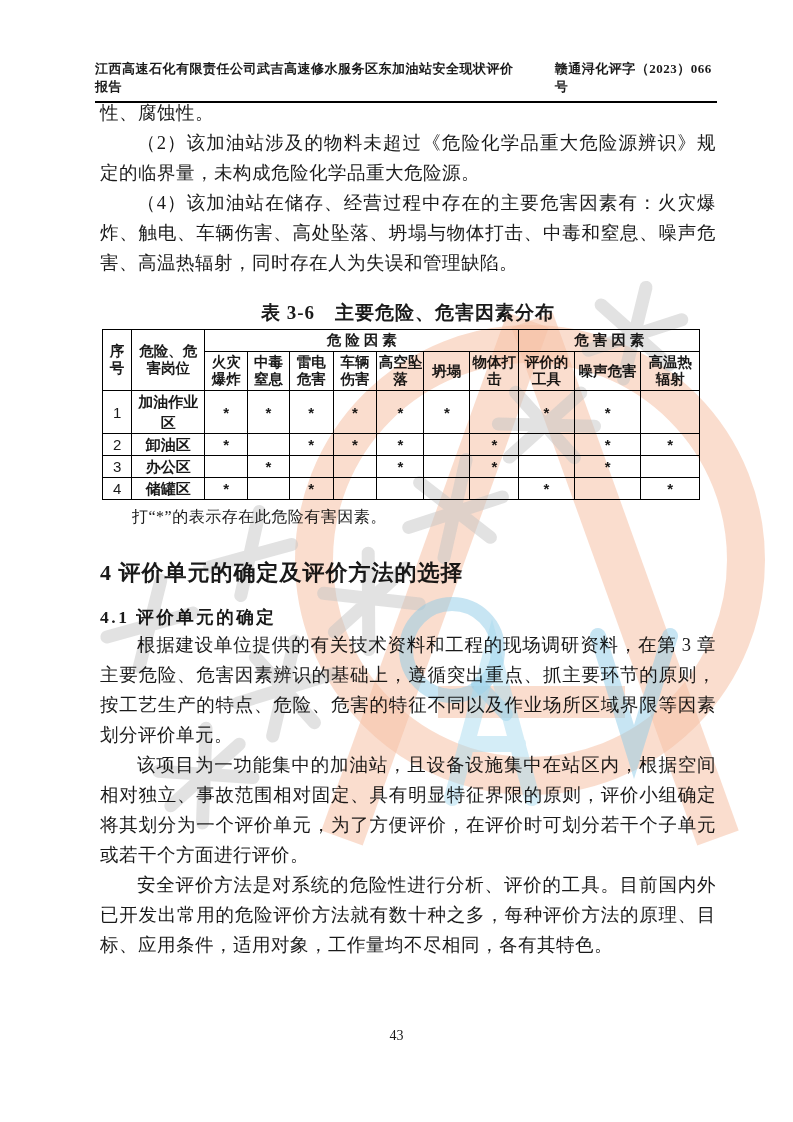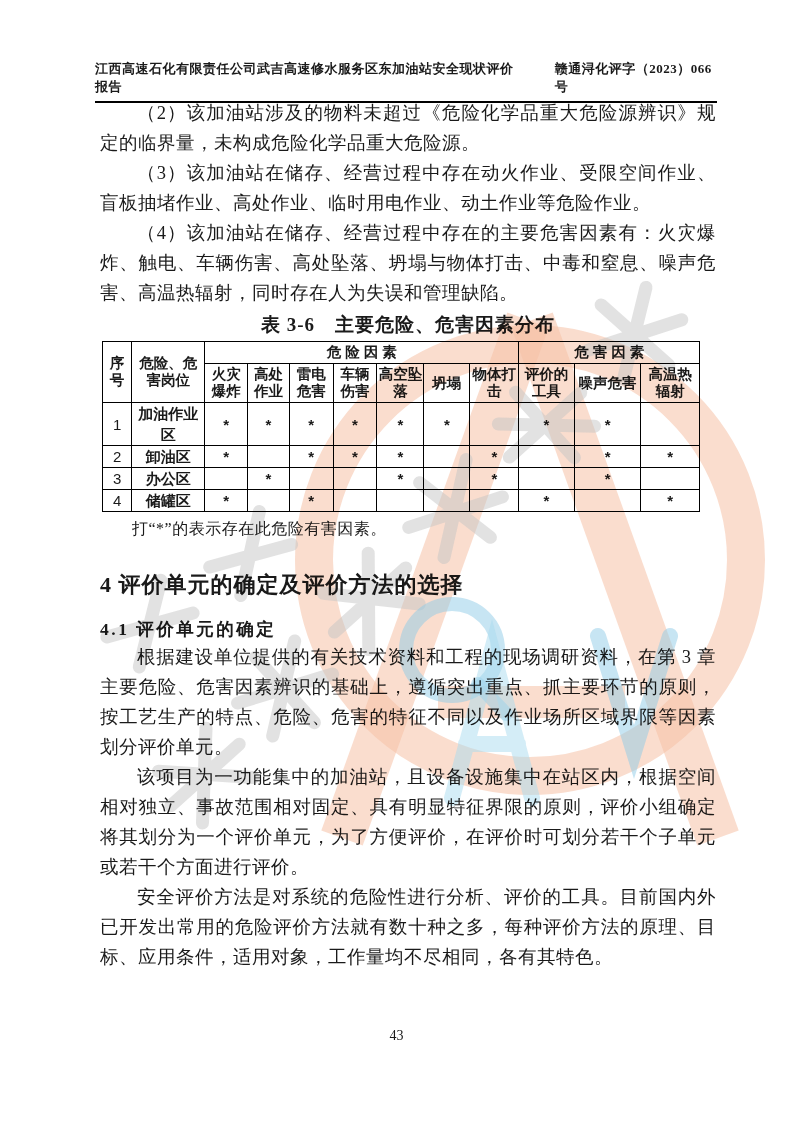--- a/index.html
+++ b/index.html
@@ -16,21 +16,21 @@
     padding-bottom:5px;border-bottom:2px solid #000;gap:36px;
   }
   
   .content{position:absolute;left:100px;right:77px;top:98px;z-index:1;}
   p.body-text{
     margin:0;font-size:18.5px;line-height:30px;text-align:justify;
     letter-spacing:.5px;
   }
   p.indent{text-indent:2em;}
   .table-caption{
-    margin:1px 0 0 0;text-align:center;font-size:19px;font-weight:bold;
+    margin:19px 0 0 0;text-align:center;font-size:19px;font-weight:bold;
     letter-spacing:1px;line-height:31px;
   }
   table.hazard-table{
     border-collapse:collapse;table-layout:fixed;width:598px;margin-left:2px;margin-top:1px;
     font-family:"Liberation Sans","DejaVu Sans",sans-serif;
   }
   table.hazard-table th,table.hazard-table td{
     border:1.6px solid #000;padding:0;text-align:center;vertical-align:middle;
     overflow:hidden;
   }
@@ -70,22 +70,22 @@
 <body>
 
 <div class="page">
 
   <div class="doc-header">
     <span>江西高速石化有限责任公司武吉高速修水服务区东加油站安全现状评价报告</span>
     <span>赣通浔化评字（2023）066号</span>
   </div>
 
   <div class="content">
+    <p class="body-text">性、腐蚀性。</p>
     <p class="body-text indent">（2）该加油站涉及的物料未超过《危险化学品重大危险源辨识》规定的临界量，未构成危险化学品重大危险源。</p>
-    <p class="body-text indent">（3）该加油站在储存、经营过程中存在动火作业、受限空间作业、盲板抽堵作业、高处作业、临时用电作业、动土作业等危险作业。</p>
     <p class="body-text indent">（4）该加油站在储存、经营过程中存在的主要危害因素有：火灾爆炸、触电、车辆伤害、高处坠落、坍塌与物体打击、中毒和窒息、噪声危害、高温热辐射，同时存在人为失误和管理缺陷。</p>
 
     <p class="table-caption">表 3-6　主要危险、危害因素分布</p>
 
     <table class="hazard-table">
       <colgroup>
         <col style="width:28px">
           <col style="width:70px">
         <col style="width:41px">
           <col style="width:40px">
@@ -100,21 +100,21 @@
       </colgroup>
       <thead>
         <tr class="group-row">
           <th rowspan="2">序号</th>
           <th rowspan="2">危险、危害岗位</th>
           <th colspan="7">危 险 因 素</th>
           <th colspan="3">危 害 因 素</th>
         </tr>
         <tr class="cols-row">
           <th>火灾爆炸</th>
-          <th>高处作业</th>
+          <th>中毒窒息</th>
           <th>雷电危害</th>
           <th>车辆伤害</th>
           <th>高空坠落</th>
           <th>坍塌</th>
           <th>物体打击</th>
           <th>评价的工具</th>
           <th>噪声危害</th>
           <th>高温热辐射</th>
         </tr>
       </thead>

